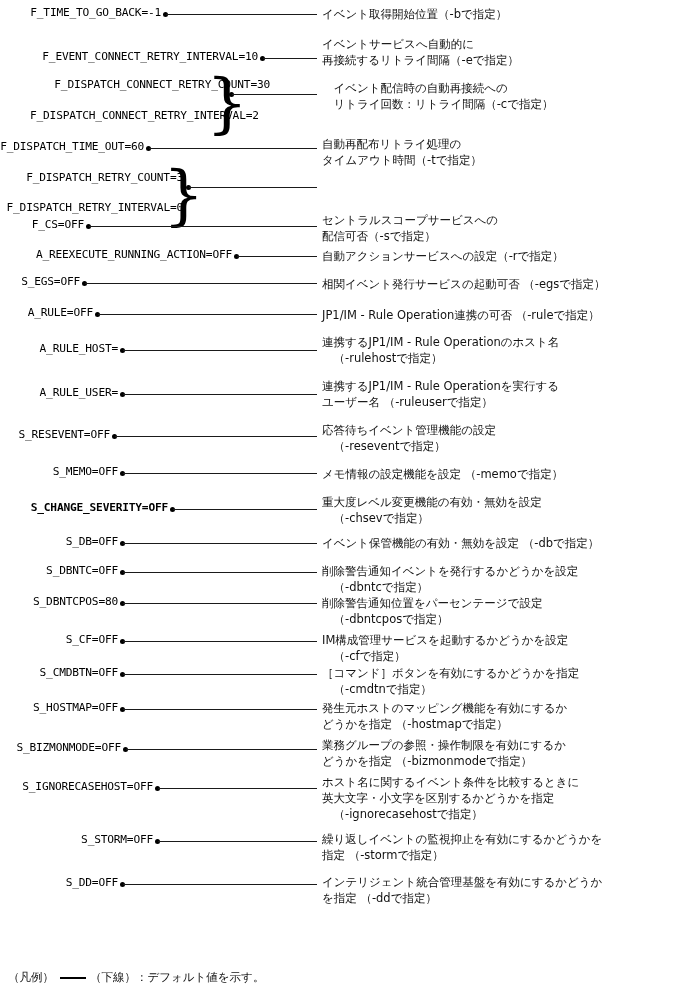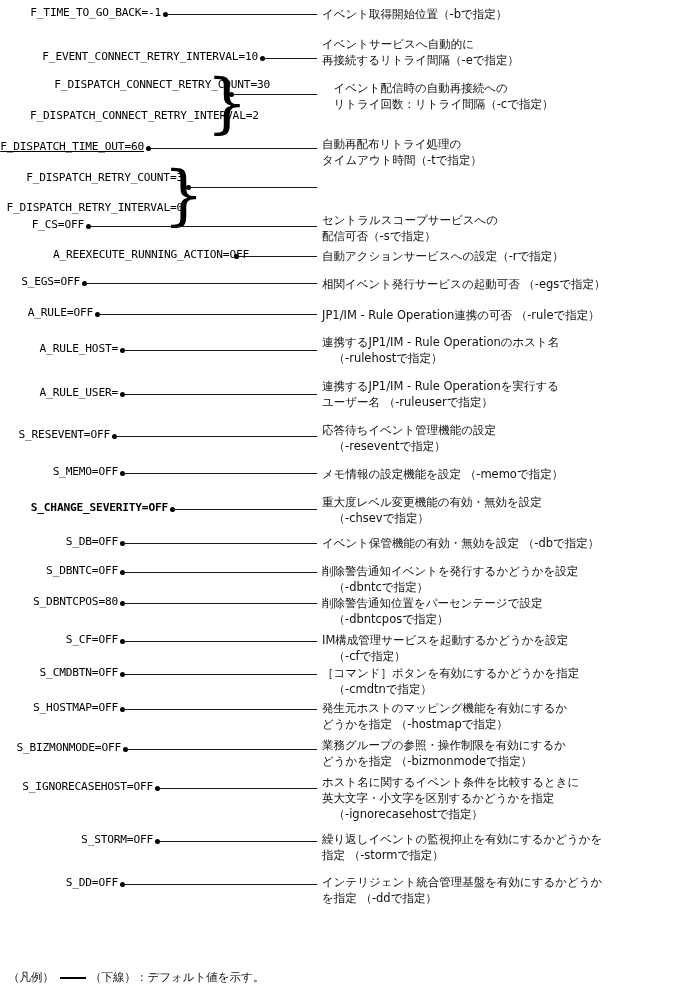--- a/index.html
+++ b/index.html
@@ -98,34 +98,34 @@
     <div class="param-wrap" style="left: 0px; width: 258px; top: 46px;"><span class="param" style="position: static;">F_EVENT_CONNECT_RETRY_INTERVAL=</span><span class="param val" style="position: static;">10</span></div>
     <div class="dot" style="left: 260px; top: 56px;"></div>
     <div class="leader" style="left: 263px; top: 58px; width: 54px;"></div>
     <div class="desc" style="left: 322px; top: 36px;"><div>イベントサービスへ自動的に</div><div>再接続するリトライ間隔（-eで指定）</div></div>
     <div class="param-wrap" style="left: 0px; width: 226px; top: 74px; margin-left: 44px;"><span class="param" style="position: static;">F_DISPATCH_CONNECT_RETRY_COUNT=</span><span class="param val" style="position: static;">30</span></div>
     <div class="param-wrap" style="left: 0px; width: 226px; top: 105px; padding-left: 30px;"><span class="param" style="position: static;">F_DISPATCH_CONNECT_RETRY_INTERVAL=</span><span class="param val" style="position: static;">2</span></div>
     <div class="brace" style="left: 206px; top: 70px; font-size: 66.15px; height: 49px;">}</div>
     <div class="dot" style="left: 229px; top: 92px;"></div>
     <div class="leader" style="left: 232px; top: 94px; width: 85px;"></div>
     <div class="desc" style="left: 322px; top: 80px;"><div>　イベント配信時の自動再接続への</div><div>　リトライ回数：リトライ間隔（-cで指定）</div></div>
-    <div class="param-wrap" style="left: 0px; width: 144px; top: 136px; text-decoration: underline;"><span class="param" style="position: static;">F_DISPATCH_TIME_OUT=</span><span class="param val" style="position: static;">60</span></div>
+    <div class="param-wrap" style="left: 0px; width: 144px; top: 136px;"><span class="param" style="position: static;">F_DISPATCH_TIME_OUT=</span><span class="param val" style="position: static;">60</span></div>
     <div class="dot" style="left: 146px; top: 146px;"></div>
     <div class="leader" style="left: 149px; top: 148px; width: 168px;"></div>
     <div class="desc" style="left: 322px; top: 136px;"><div>自動再配布リトライ処理の</div><div>タイムアウト時間（-tで指定）</div></div>
     <div class="param-wrap" style="left: 0px; width: 183px; top: 167px;"><span class="param" style="position: static;">F_DISPATCH_RETRY_COUNT=</span><span class="param val" style="position: static;">3</span></div>
     <div class="param-wrap" style="left: 0px; width: 183px; top: 197px;"><span class="param" style="position: static;">F_DISPATCH_RETRY_INTERVAL=</span><span class="param val" style="position: static;">0</span></div>
     <div class="brace" style="left: 163px; top: 163px; font-size: 64.8px; height: 48px;">}</div>
     <div class="dot" style="left: 186px; top: 185px;"></div>
     <div class="leader" style="left: 189px; top: 187px; width: 128px;"></div>
     <div class="param-wrap" style="left: 0px; width: 84px; top: 214px;"><span class="param" style="position: static;">F_CS=</span><span class="param val" style="position: static;">OFF</span></div>
     <div class="dot" style="left: 86px; top: 224px;"></div>
     <div class="leader" style="left: 89px; top: 226px; width: 228px;"></div>
     <div class="desc" style="left: 322px; top: 212px;"><div>セントラルスコープサービスへの</div><div>配信可否（-sで指定）</div></div>
-    <div class="param-wrap" style="left: 0px; width: 232px; top: 244px; margin-left: 17px;"><span class="param" style="position: static;">A_REEXECUTE_RUNNING_ACTION=</span><span class="param val" style="position: static;">OFF</span></div>
+    <div class="param-wrap" style="left: 0px; width: 232px; top: 244px;"><span class="param" style="position: static;">A_REEXECUTE_RUNNING_ACTION=</span><span class="param val" style="position: static;">OFF</span></div>
     <div class="dot" style="left: 234px; top: 254px;"></div>
     <div class="leader" style="left: 237px; top: 256px; width: 80px;"></div>
     <div class="desc" style="left: 322px; top: 248px;"><div>自動アクションサービスへの設定（-rで指定）</div></div>
     <div class="param-wrap" style="left: 0px; width: 80px; top: 271px;"><span class="param" style="position: static;">S_EGS=</span><span class="param val" style="position: static;">OFF</span></div>
     <div class="dot" style="left: 82px; top: 281px;"></div>
     <div class="leader" style="left: 85px; top: 283px; width: 232px;"></div>
     <div class="desc" style="left: 322px; top: 276px;"><div>相関イベント発行サービスの起動可否 （-egsで指定）</div></div>
     <div class="param-wrap" style="left: 0px; width: 93px; top: 302px;"><span class="param" style="position: static;">A_RULE=</span><span class="param val" style="position: static;">OFF</span></div>
     <div class="dot" style="left: 95px; top: 312px;"></div>
     <div class="leader" style="left: 98px; top: 314px; width: 219px;"></div>

